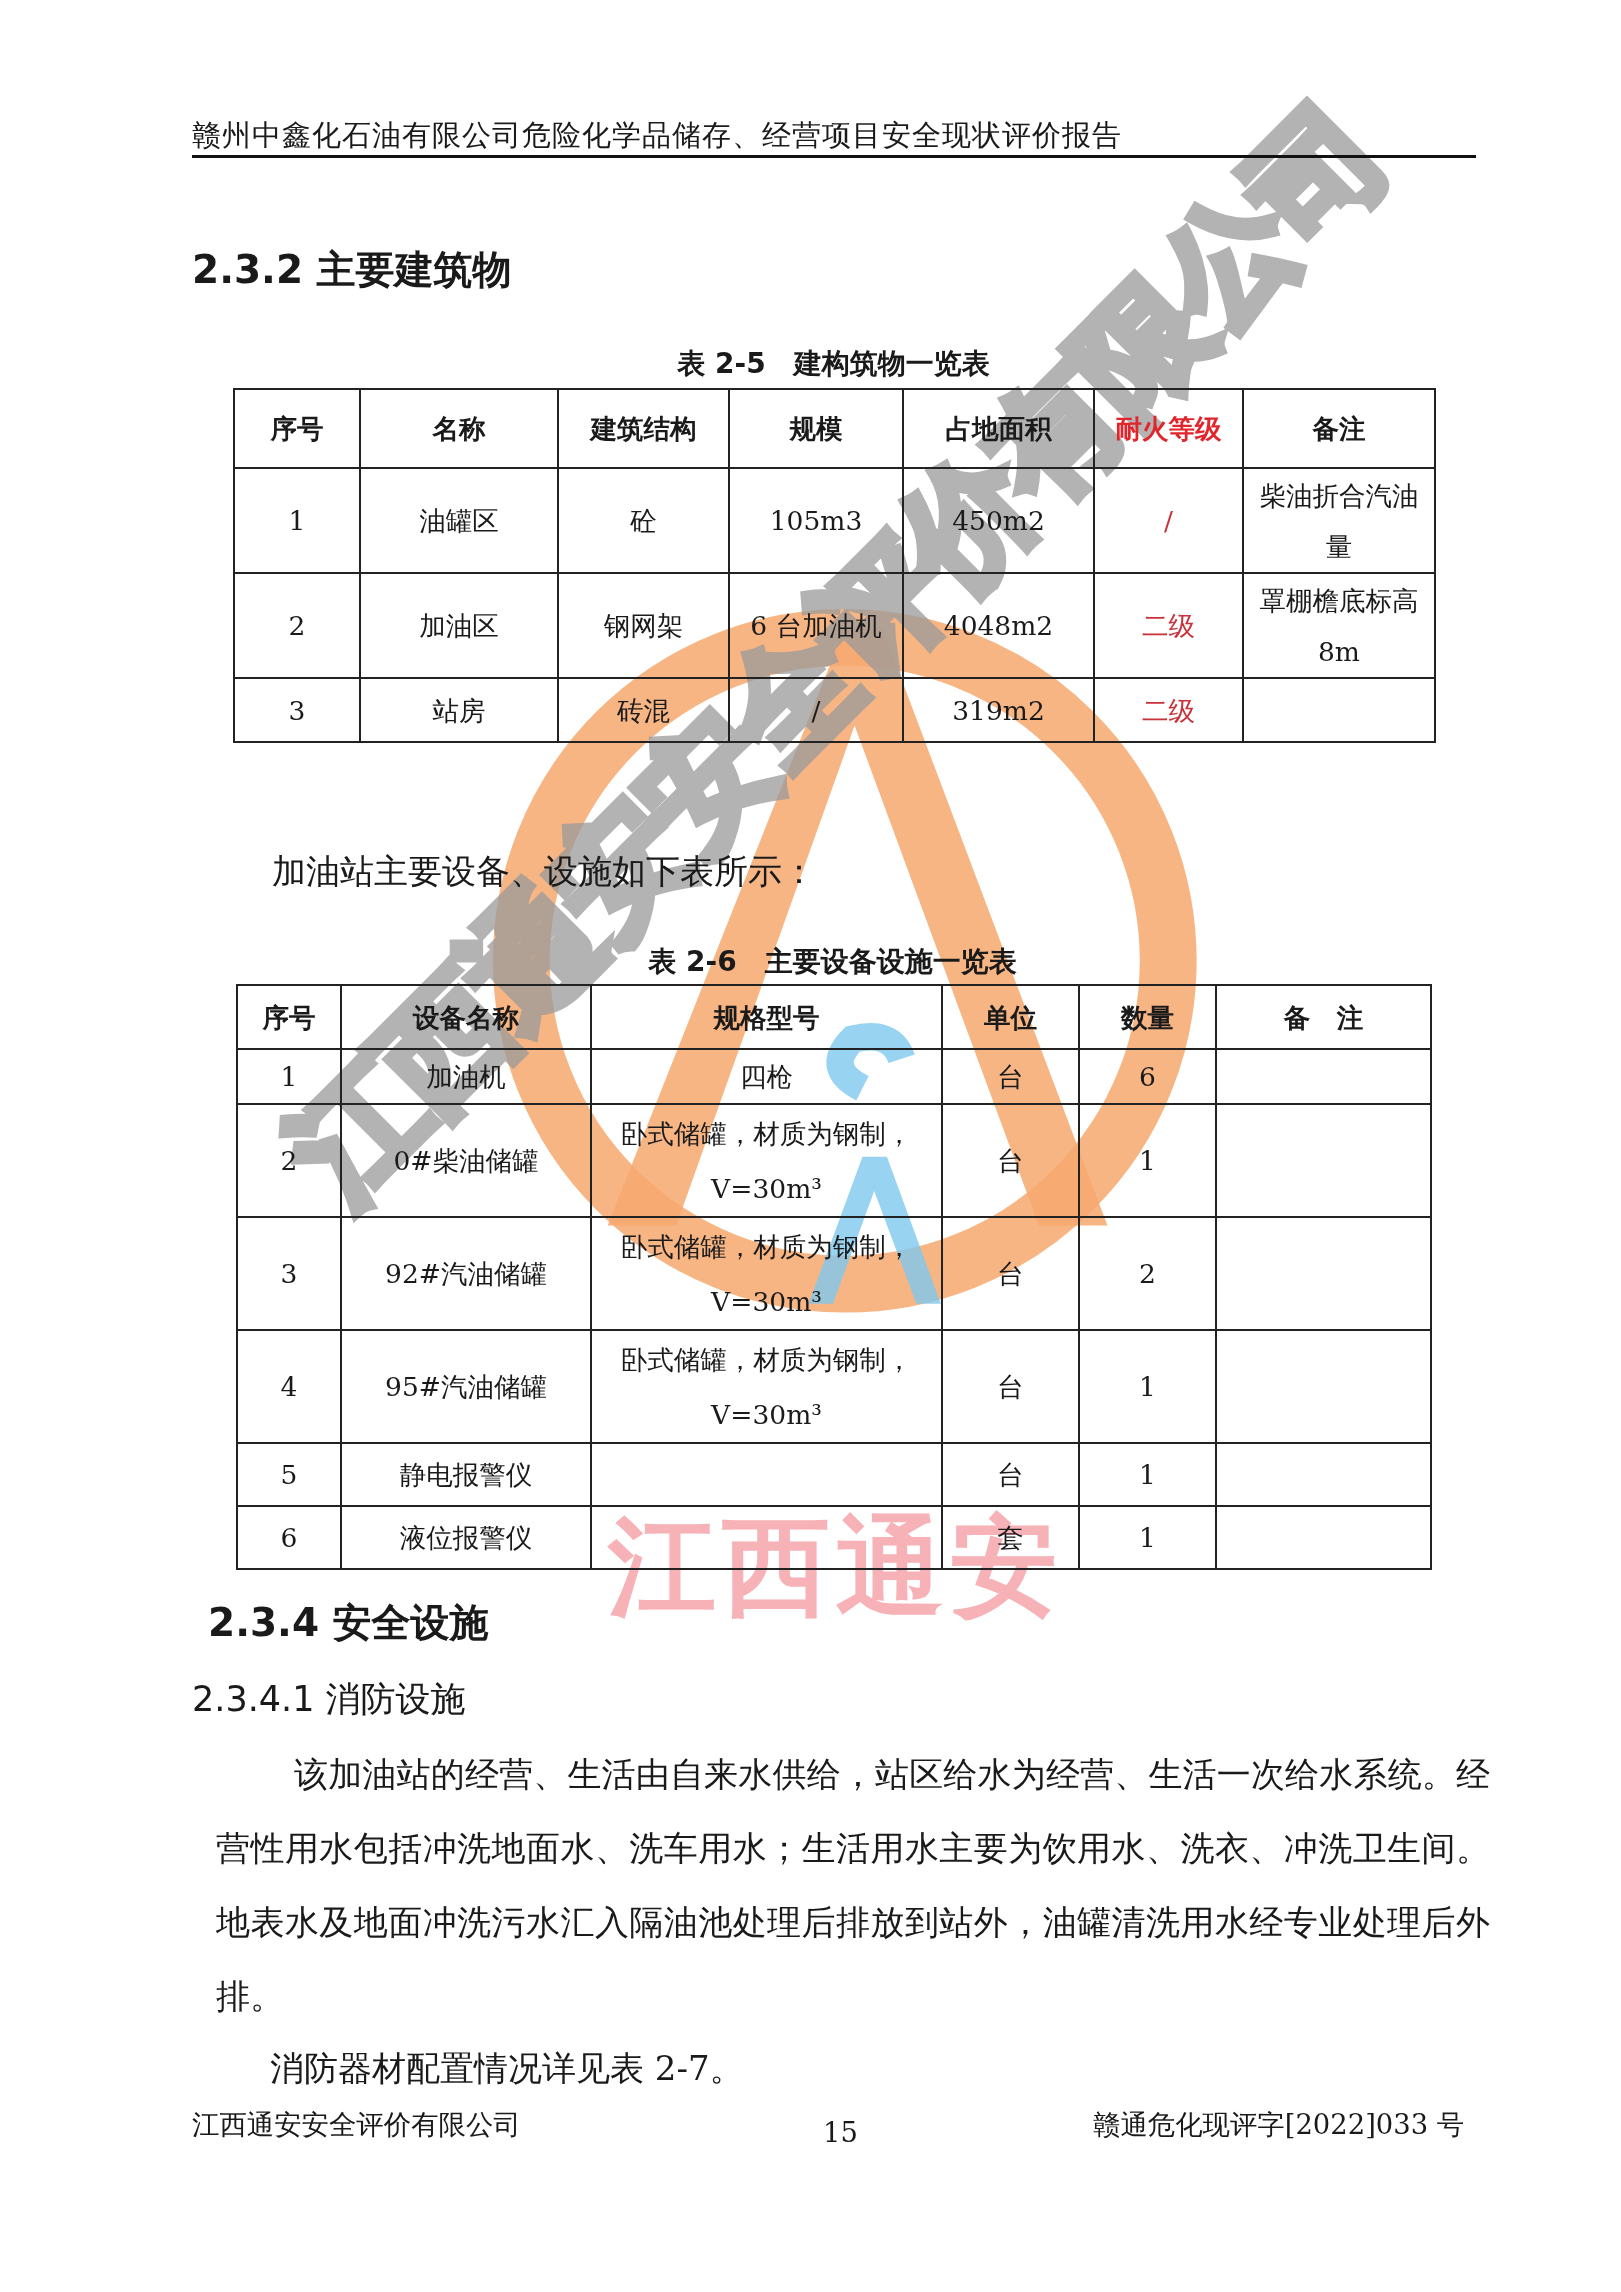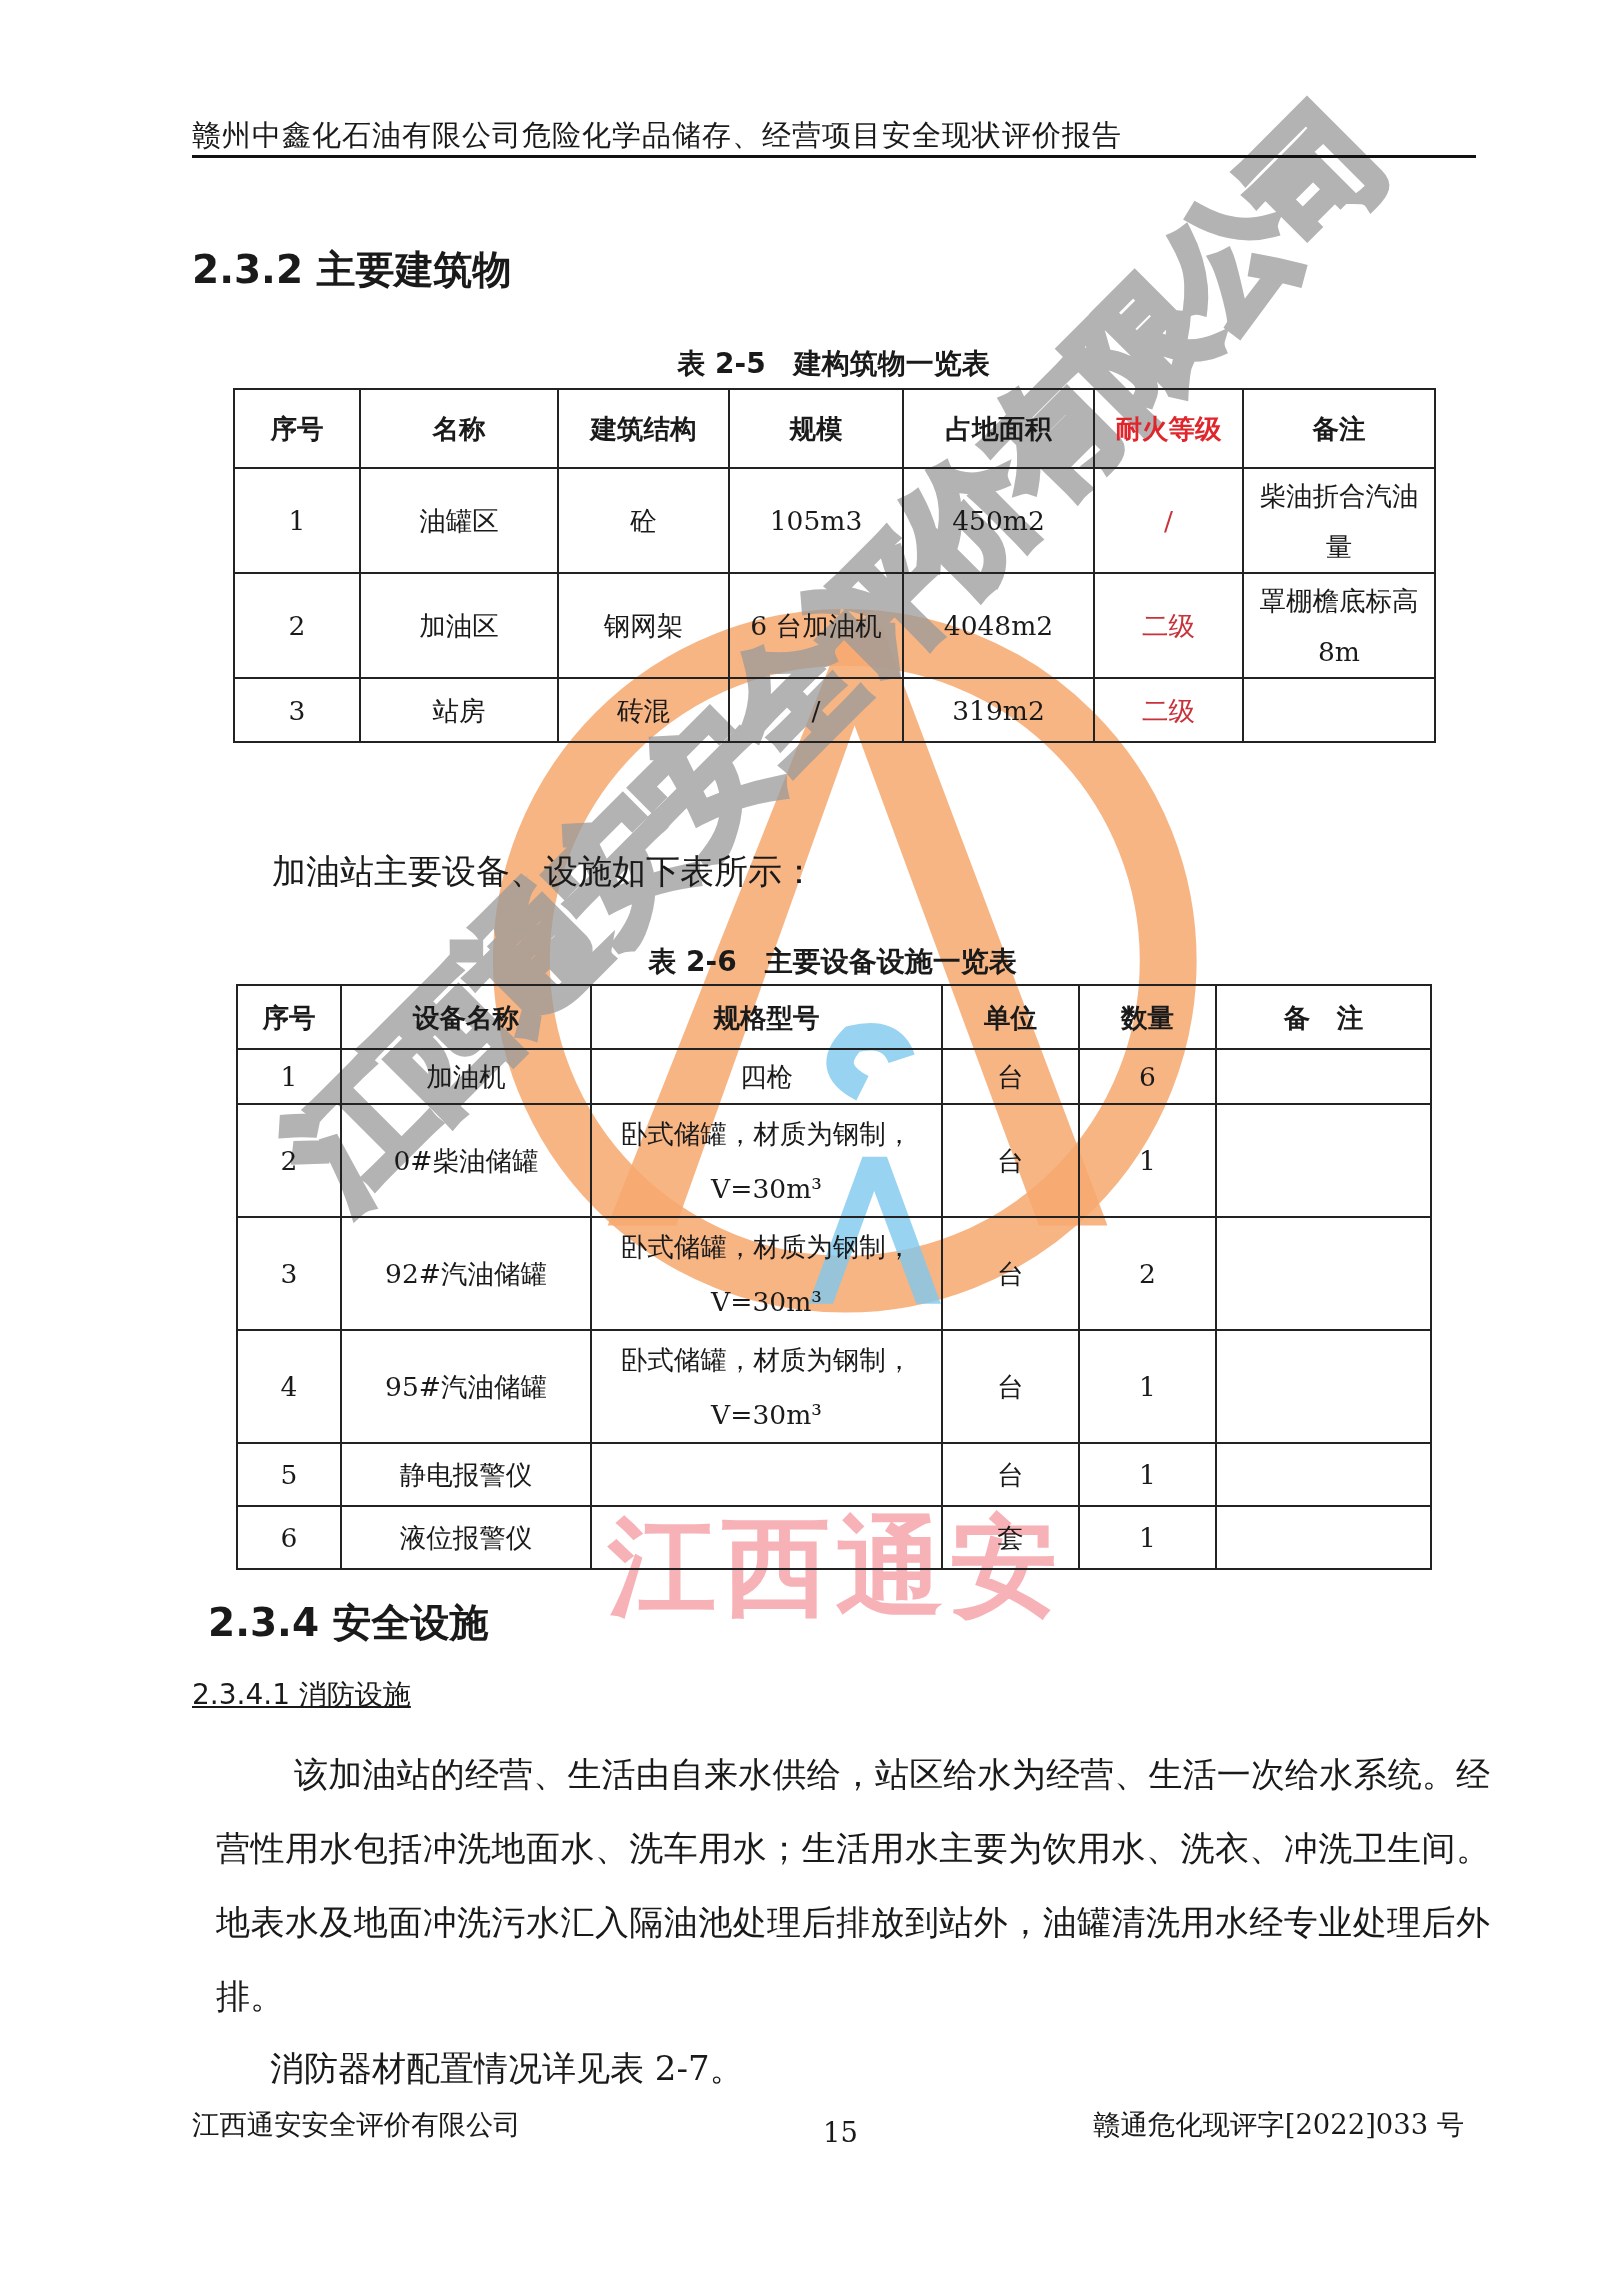--- a/index.html
+++ b/index.html
@@ -2,21 +2,21 @@
 <html><head>
 <meta charset="utf-8">
 <style>
   html, body { margin:0; padding:0; background:#ffffff; }
   body { width:1621px; height:2293px; position:relative; overflow:hidden;
          font-family:"DejaVu Serif","Liberation Serif",serif; color:#1a1a1a; }
   .abs { position:absolute; }
   .running-header { left:192px; width:1284px; top:116px; text-align:left; font-size:29px; letter-spacing:1px; }
   .header-rule { left:192px; width:1284px; top:155px; height:2.9px; background:#111; }
   .h3 { font-family:"DejaVu Sans","Liberation Sans",sans-serif; font-weight:bold; font-size:39px; }
-  .h4 { font-family:"DejaVu Sans","Liberation Sans",sans-serif; font-size:28px;text-decoration:underline; }
+  .h4 { font-family:"DejaVu Sans","Liberation Sans",sans-serif; font-size:35px; }
   .caption { font-family:"DejaVu Sans","Liberation Sans",sans-serif; font-weight:bold; font-size:28px; text-align:center; }
   .para { left:192px; width:1274px; font-size:34px; line-height:74px; text-indent:78px; text-align:justify; }
   table.doc { position:absolute; border-collapse:collapse; table-layout:fixed; }
   table.doc td { border:2px solid #222; text-align:center; vertical-align:middle; font-size:26.5px; padding:0 3.9px; line-height:51px; background:transparent; }
   table.doc td.th { font-family:"DejaVu Sans","Liberation Sans",sans-serif; font-weight:bold; font-size:26.5px; }
   .red { color:#e0252c; }
   .red-cell { color:#c8323a; }
   .t6 td { font-size:25.5px; line-height:49px; }
   .t6 td.spec { line-height:55px;margin-top:28px; }
   .footer { top:2107px; font-size:27.4px; }

